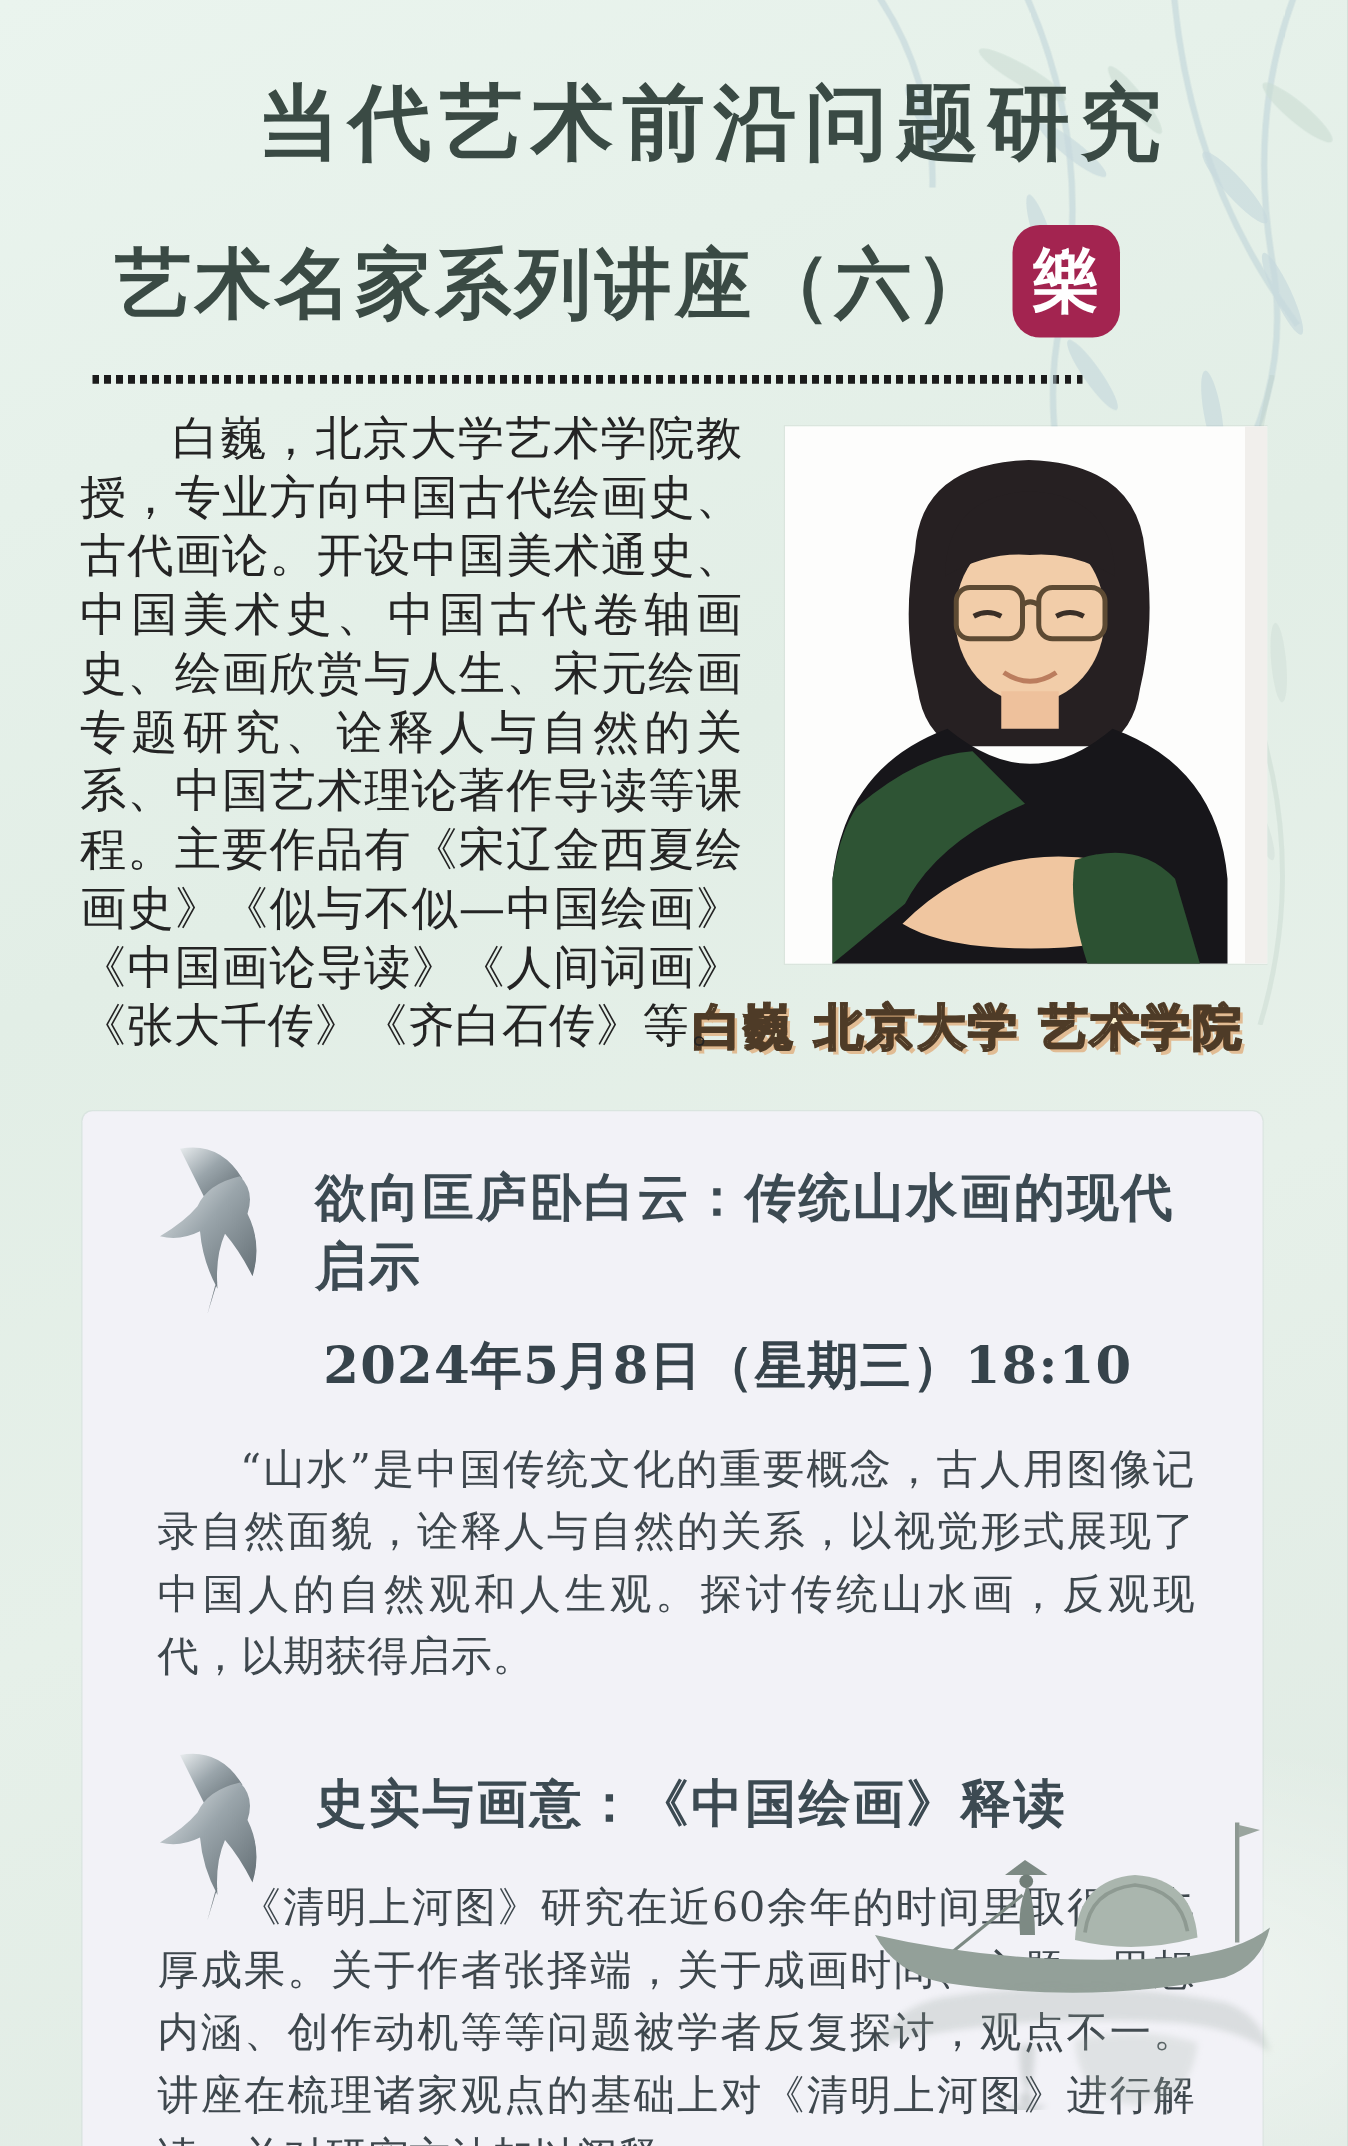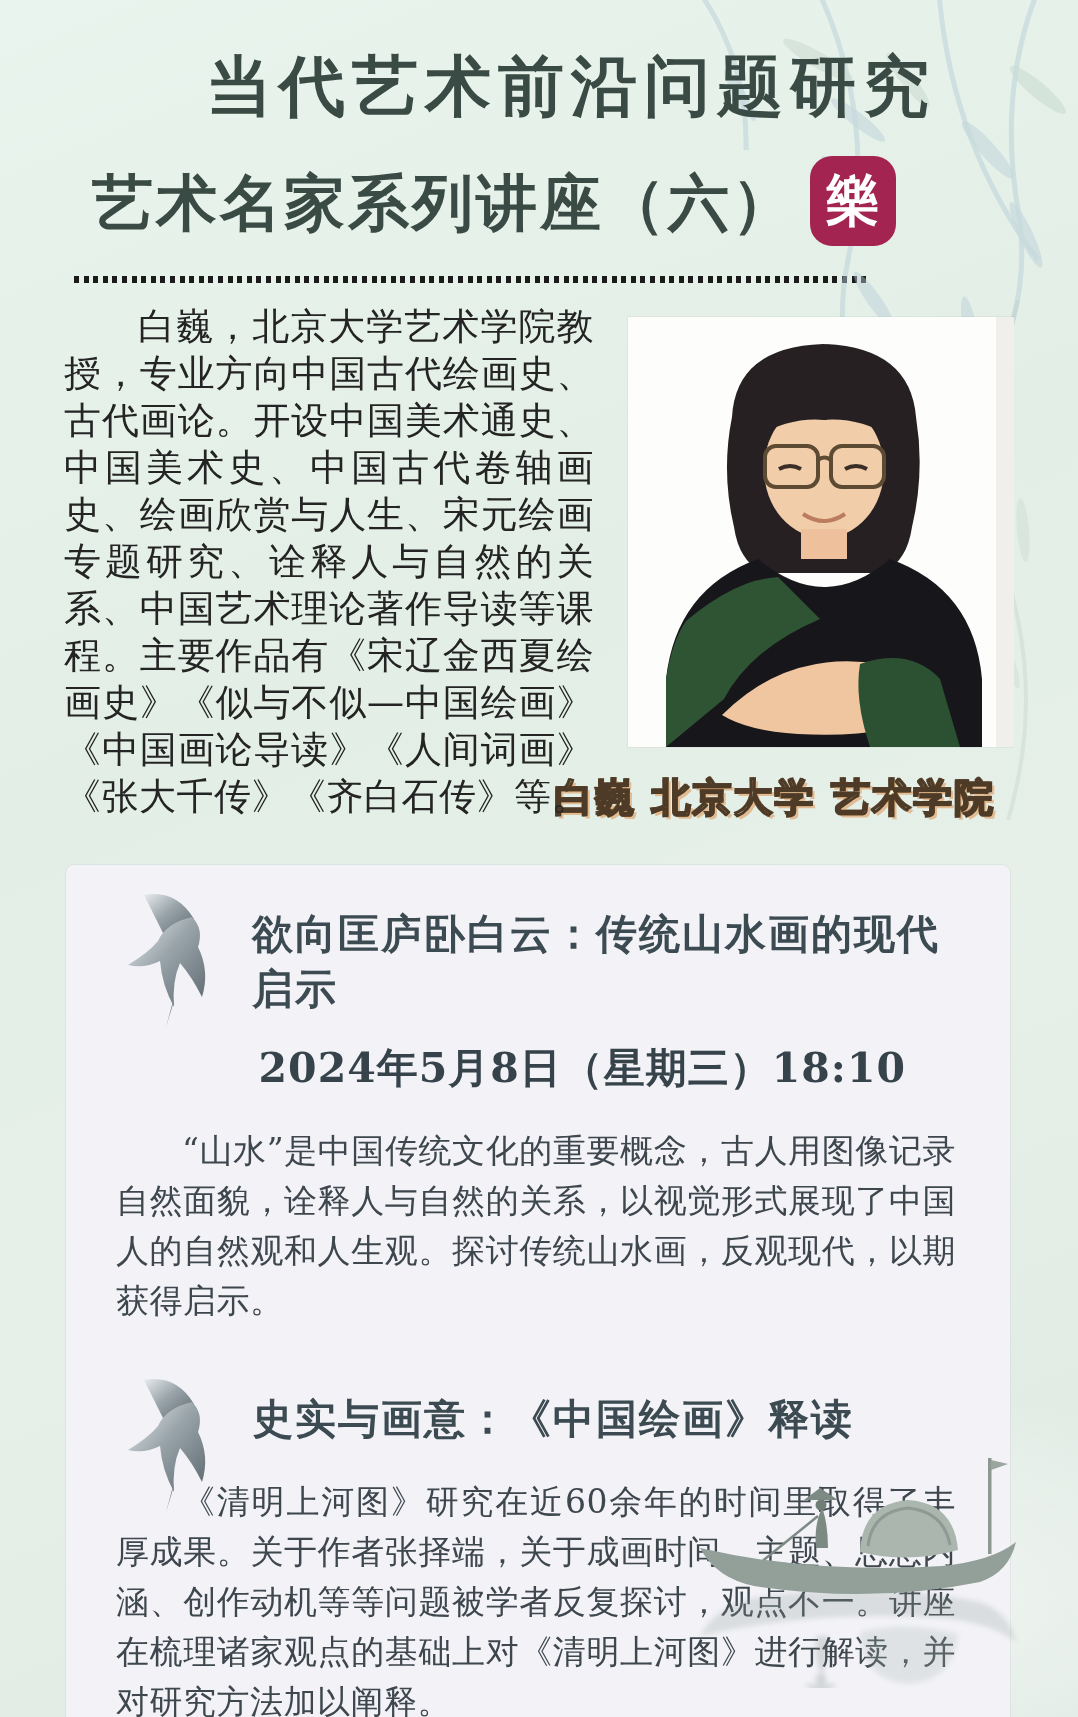--- a/index.html
+++ b/index.html
@@ -13,21 +13,21 @@
       radial-gradient(620px 300px at 82% 93%, rgba(255,255,255,.55), rgba(255,255,255,0) 70%),
       linear-gradient(158deg,#eaf4ee 0%, #e2eee6 38%, #e6f0e9 62%, #dfeae3 100%);
     color:#222;
   }
   .deco{position:absolute;pointer-events:none;}
   .willow-top{top:0;right:0;width:560px;height:500px;opacity:.65;}
   .willow-mid{top:300px;right:0;width:260px;height:520px;opacity:.45;}
 
   
   .title{
-    margin:0;padding:42px 56px 0 120px;
+    margin:12px;padding:42px 56px 0 120px;
     font-size:66px;font-weight:700;letter-spacing:7px;
     color:#3a4a44;text-align:center;position:relative;
   }
   .subtitle-row{
     position:relative;display:flex;align-items:center;
     padding:30px 40px 0 72px;
     margin-left:20px;
   }
   .subtitle{
     margin:0;font-size:61px;font-weight:700;letter-spacing:3px;color:#3a4a44;white-space:nowrap;
@@ -83,21 +83,21 @@
   .lecture-title{
     margin:0;padding:22px 0 0 152px;
     font-size:41px;font-weight:700;letter-spacing:2px;color:#3c4a52;
   }
   .lecture-date{
     margin:24px 70px 0 0;text-align:right;
     font-size:41px;font-weight:600;letter-spacing:1px;color:#36434b;
     font-family:"DejaVu Serif","Liberation Serif",serif;
   }
   .lecture-desc{
-    margin:30px 20px 0 16px;font-size:33px;line-height:50px;color:#3e474d;
+    margin:30px 20px 0 26px;font-size:33px;line-height:50px;color:#3e474d;
     text-indent:2em;text-align:justify;letter-spacing:.5px;
   }
   .boat{position:absolute;right:56px;top:1448px;width:330px;height:240px;}
 </style>
 </head>
 <body>
 
 <div class="poster">
 
   <svg class="deco willow-top" viewBox="0 0 560 500">

